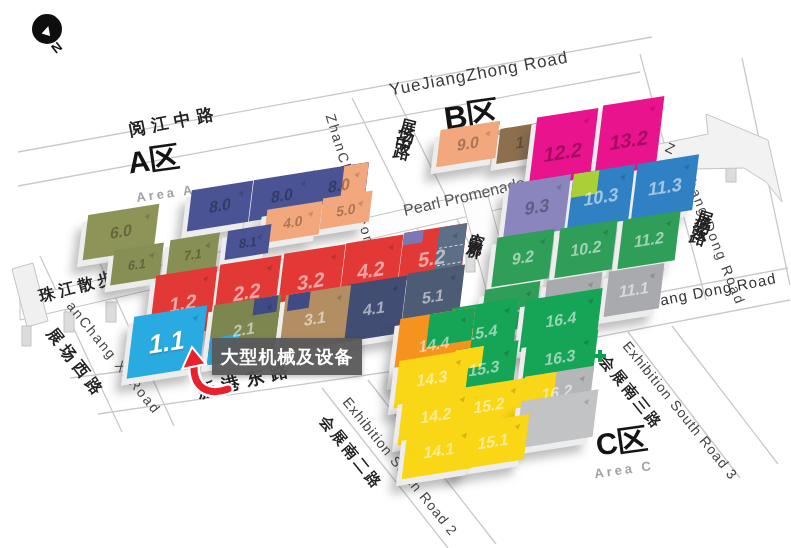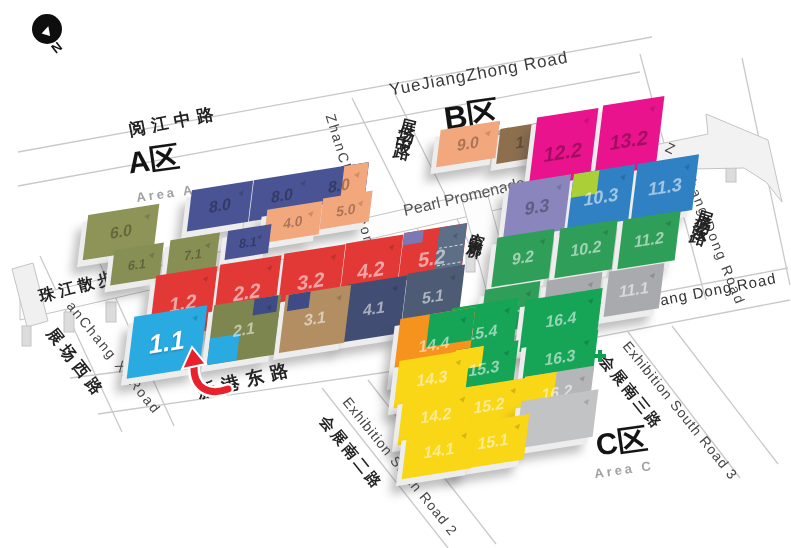--- a/index.html
+++ b/index.html
@@ -350,14 +350,15 @@
       </div>
     </div>
 
   <div class="green-cross"></div>
 
   <svg class="layer" width="791" height="548" viewBox="0 0 791 548" style="pointer-events:none">
     <path d="M 228 389 C 210 396 193 389 194 366" stroke="#ffffff" stroke-width="12" fill="none" stroke-linecap="round"></path>
     <path d="M 228 389 C 210 396 193 389 194 366" stroke="#e8212d" stroke-width="7" fill="none" stroke-linecap="round"></path>
     <polygon points="182,369 206,364 192,347" fill="#e8212d" stroke="#ffffff" stroke-width="2"></polygon>
   </svg>
+  <div class="callout">大型机械及设备</div>
 
 </div>
 
 </body></html>

